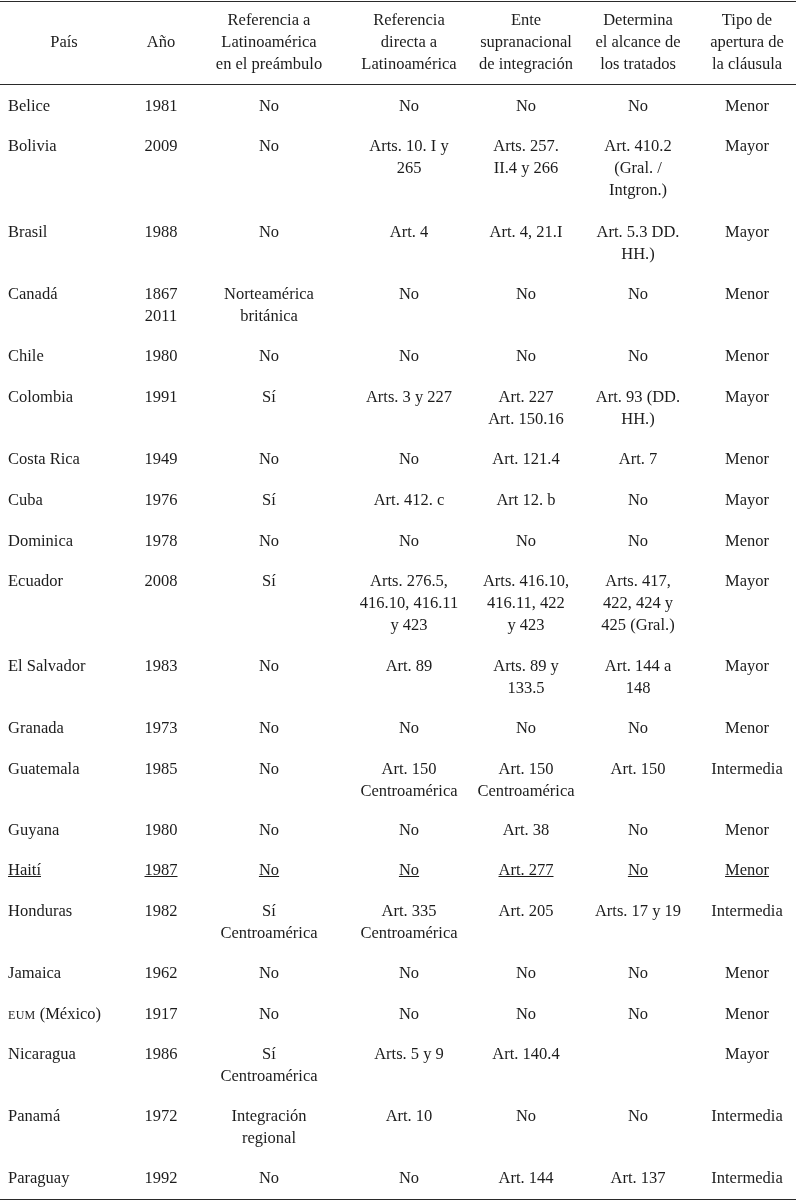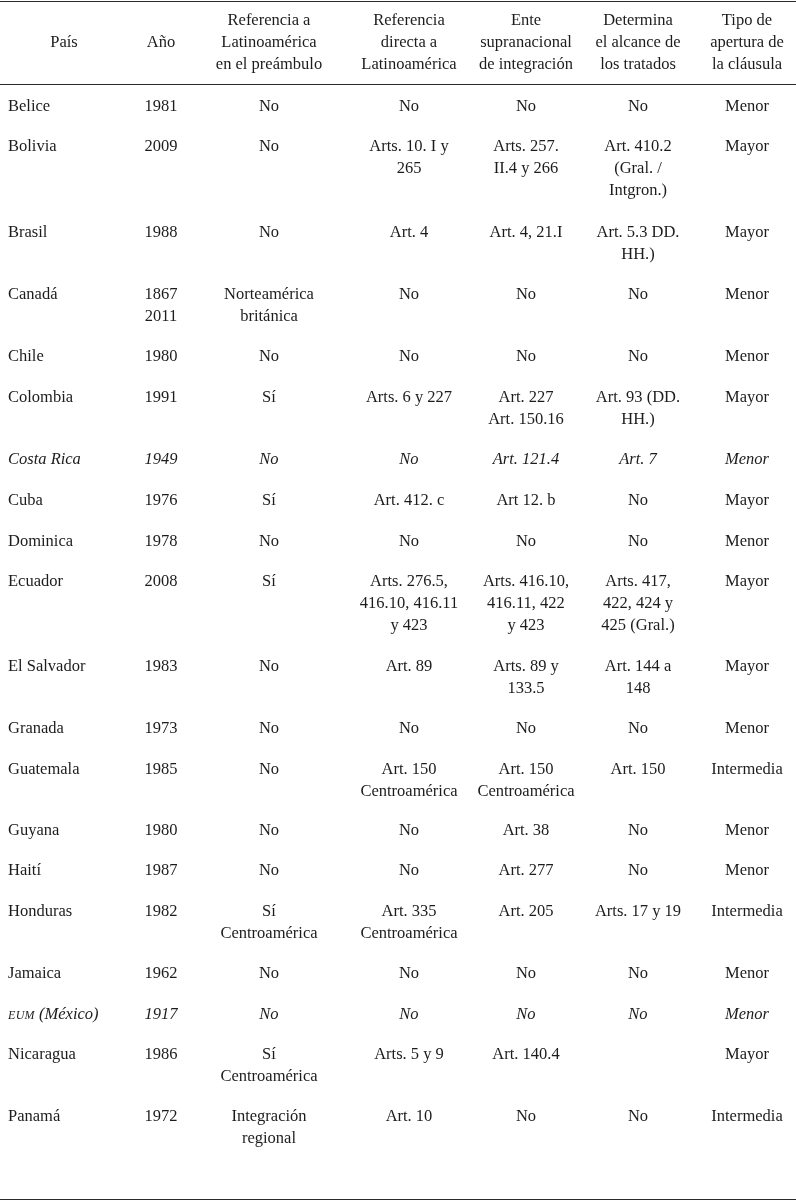--- a/index.html
+++ b/index.html
@@ -188,35 +188,35 @@
         </tr>
         <tr style="height: 62px; margin-left: 21px;">
           <td class="col-country"><span>Colombia</span></td>
           <td>
             <div>1991</div>
           </td>
           <td>
             <div>Sí</div>
           </td>
           <td>
-            <div>Arts. 6 y 227</div>
+            <div>Arts. 3 y 227</div>
           </td>
           <td>
             <div>Art. 227</div>
             <div>Art. 150.16</div>
           </td>
           <td>
             <div>Art. 93 (DD.</div>
             <div>HH.)</div>
           </td>
           <td>
             <div>Mayor</div>
           </td>
         </tr>
-        <tr style="height: 41px; font-style: italic;">
+        <tr style="height: 41px;">
           <td class="col-country"><span>Costa Rica</span></td>
           <td>
             <div>1949</div>
           </td>
           <td>
             <div>No</div>
           </td>
           <td>
             <div>No</div>
           </td>
@@ -380,21 +380,21 @@
           <td>
             <div>Art. 38</div>
           </td>
           <td>
             <div>No</div>
           </td>
           <td>
             <div>Menor</div>
           </td>
         </tr>
-        <tr style="height: 41px;">
+        <tr style="height: 41px; text-decoration: underline;">
           <td class="col-country"><span>Haití</span></td>
           <td>
             <div>1987</div>
           </td>
           <td>
             <div>No</div>
           </td>
           <td>
             <div>No</div>
           </td>
@@ -445,21 +445,21 @@
           <td>
             <div>No</div>
           </td>
           <td>
             <div>No</div>
           </td>
           <td>
             <div>Menor</div>
           </td>
         </tr>
-        <tr style="height: 40px; font-style: italic;">
+        <tr style="height: 40px;">
           <td class="col-country"><span class="sc">EUM</span><span> (México)</span></td>
           <td>
             <div>1917</div>
           </td>
           <td>
             <div>No</div>
           </td>
           <td>
             <div>No</div>
           </td>
@@ -505,20 +505,41 @@
             <div>regional</div>
           </td>
           <td>
             <div>Art. 10</div>
           </td>
           <td>
             <div>No</div>
           </td>
           <td>
             <div>No</div>
+          </td>
+          <td>
+            <div>Intermedia</div>
+          </td>
+        </tr>
+        <tr style="height: 40px;">
+          <td class="col-country"><span>Paraguay</span></td>
+          <td>
+            <div>1992</div>
+          </td>
+          <td>
+            <div>No</div>
+          </td>
+          <td>
+            <div>No</div>
+          </td>
+          <td>
+            <div>Art. 144</div>
+          </td>
+          <td>
+            <div>Art. 137</div>
           </td>
           <td>
             <div>Intermedia</div>
           </td>
         </tr>
       </tbody>
   </table>
 </div>
 
 </body></html>

